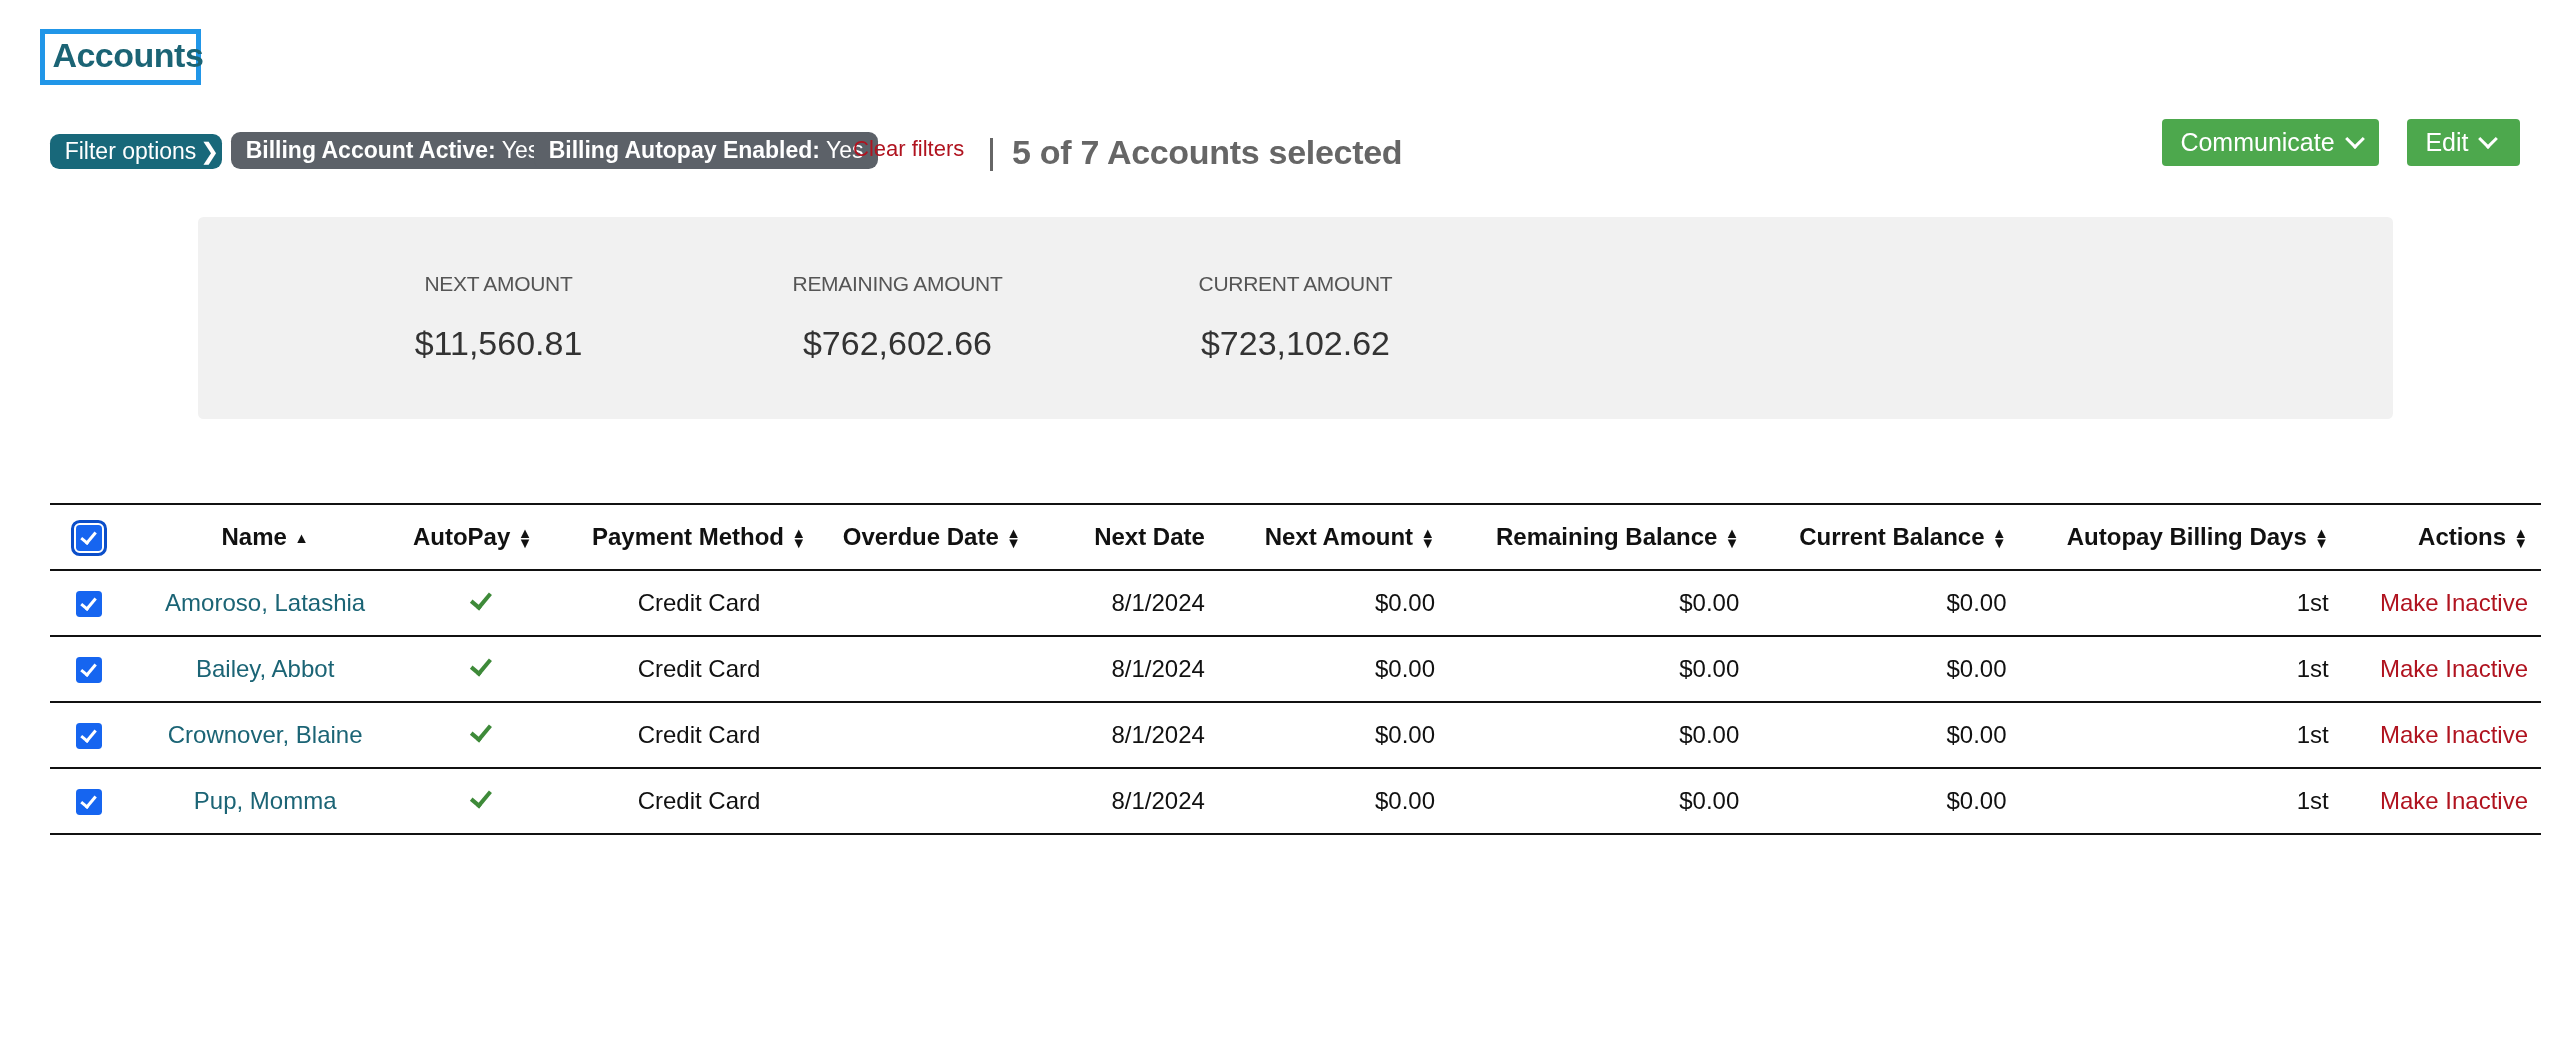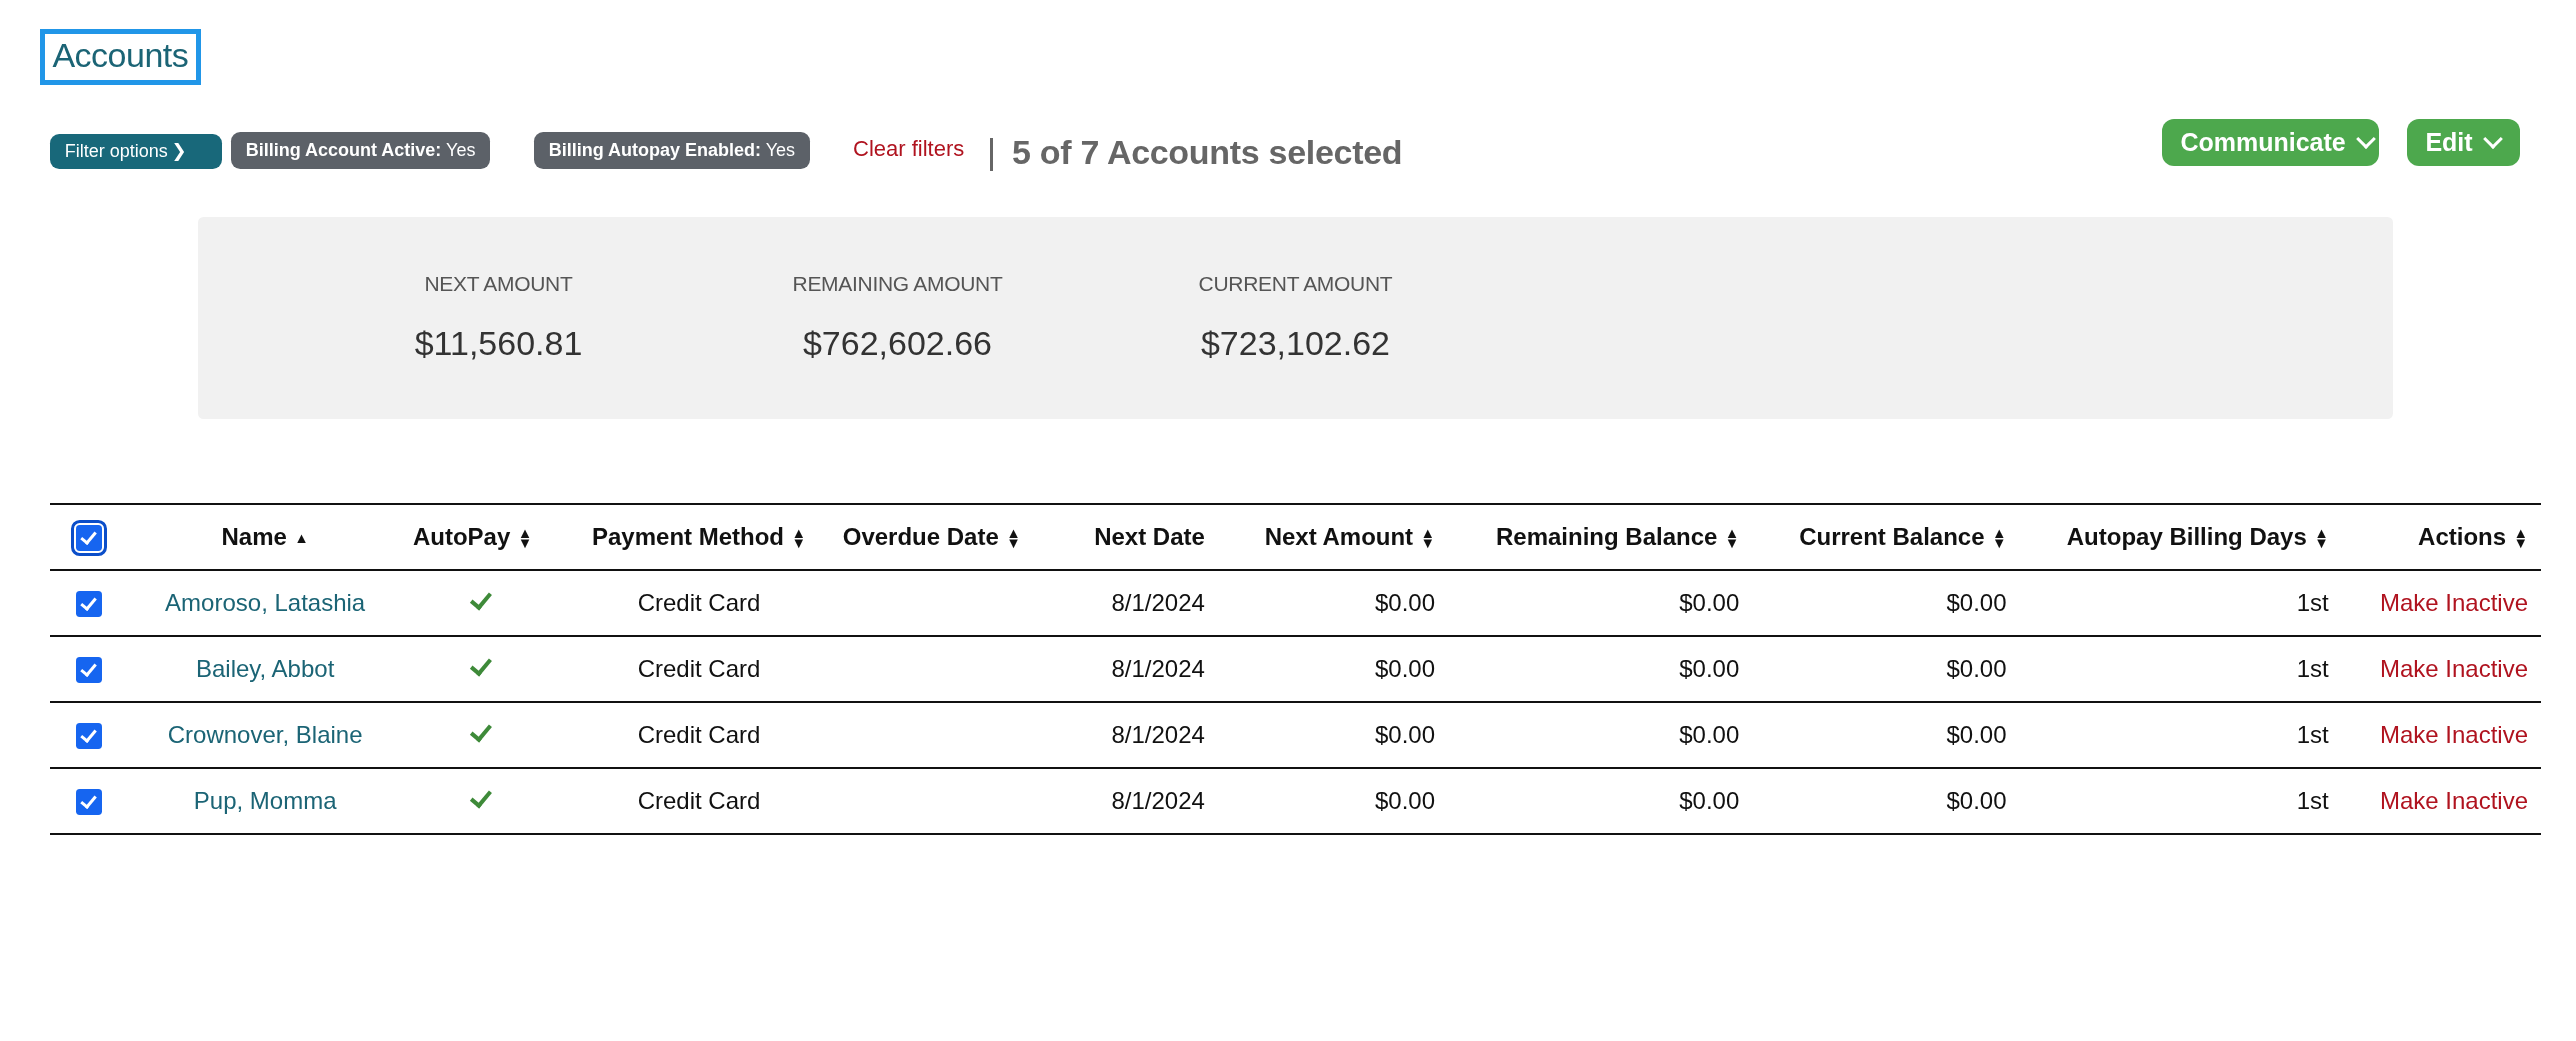--- a/index.html
+++ b/index.html
@@ -7,38 +7,38 @@
     width: 2576px; height: 1041px; position: relative; overflow: hidden;
     font-family: "Liberation Sans", "DejaVu Sans", sans-serif; color: #111;
   }
   .abs { position: absolute; }
   .title-box {
     left: 40px; top: 28.6px; width: 151px; height: 46px;
     border: 5.5px solid #2196e8; background: #fff;
   }
   .title-text {
     position: absolute; left: 7.4px; top: 0.9px; font-size: 34px; color: #1b6475;
-    letter-spacing: -0.5px; line-height: 42px; white-space: nowrap;
+    letter-spacing: -0.5px; line-height: 42px; white-space: nowrap; font-weight: bold;
   }
   .pill {
     position: absolute; top: 134px; height: 35px; border-radius: 9.2px;
-    color: #fff; font-size: 18px; line-height: 35px; white-space: nowrap;
+    color: #fff; font-size: 23px; line-height: 35px; white-space: nowrap;
     padding: 0 14.7px; box-sizing: border-box;
   }
   .pill-filter { left: 50px; background: #18687a; width: 172px; cursor: pointer; }
   .pill-tag { background: #5c6168; top: 132px; height: 37px; line-height: 37px; }
   .pill-tag b { font-weight: bold; }
   .chev-right { display: inline-block; font-weight: bold; margin-left: 3.7px; }
   .clear-filters { left: 853px; top: 136px; font-size: 22px; color: #b0131f; cursor: pointer; white-space: nowrap; }
   .divider { left: 990px; top: 138px; width: 2.8px; height: 33px; background: #666; }
   .selected-count { left: 1012px; top: 133px; font-size: 34px; font-weight: bold; color: #666; white-space: nowrap; letter-spacing: -0.3px; }
   .btn-green {
     position: absolute; top: 119px; height: 47px; background: #4da84d; color: #fff;
-    border-radius: 12px; font-size: 25px; line-height: 47px; box-sizing: border-box;
-    padding-left: 18.4px; white-space: nowrap; cursor: pointer; font-weight: bold;
+    border-radius: 4px; font-size: 25px; line-height: 47px; box-sizing: border-box;
+    padding-left: 18.4px; white-space: nowrap; cursor: pointer;
   }
   .btn-green .chev { display: inline-block; width: 11px; height: 11px; border-right: 3.7px solid #fff; border-bottom: 3.7px solid #fff; transform: rotate(45deg); margin-left: 13px; position: relative; top: -5.5px; }
   .btn-communicate { left: 2162px; width: 217px; }
   .btn-edit { left: 2407px; width: 113px; }
   .panel { left: 198px; top: 217px; width: 2195px; height: 202px; background: #f1f1f1; border-radius: 5.5px; }
   .stat { position: absolute; top: 55px; width: 369px; text-align: center; }
   .stat-label { font-size: 21px; color: #555; letter-spacing: -0.3px; }
   .stat-value { font-size: 34px; color: #333; margin-top: 28px; }
   table.accounts {
     position: absolute; left: 50px; top: 503px; width: 2491px; border-collapse: collapse;

